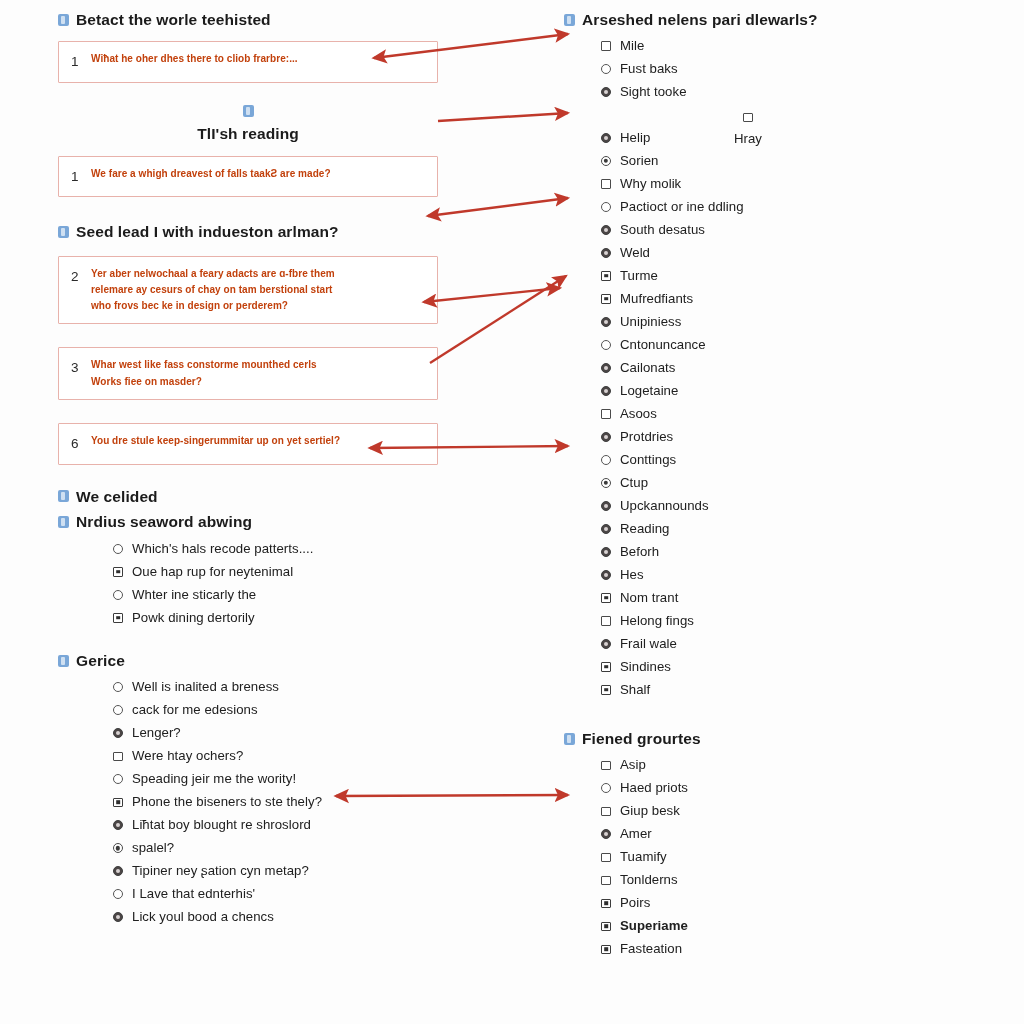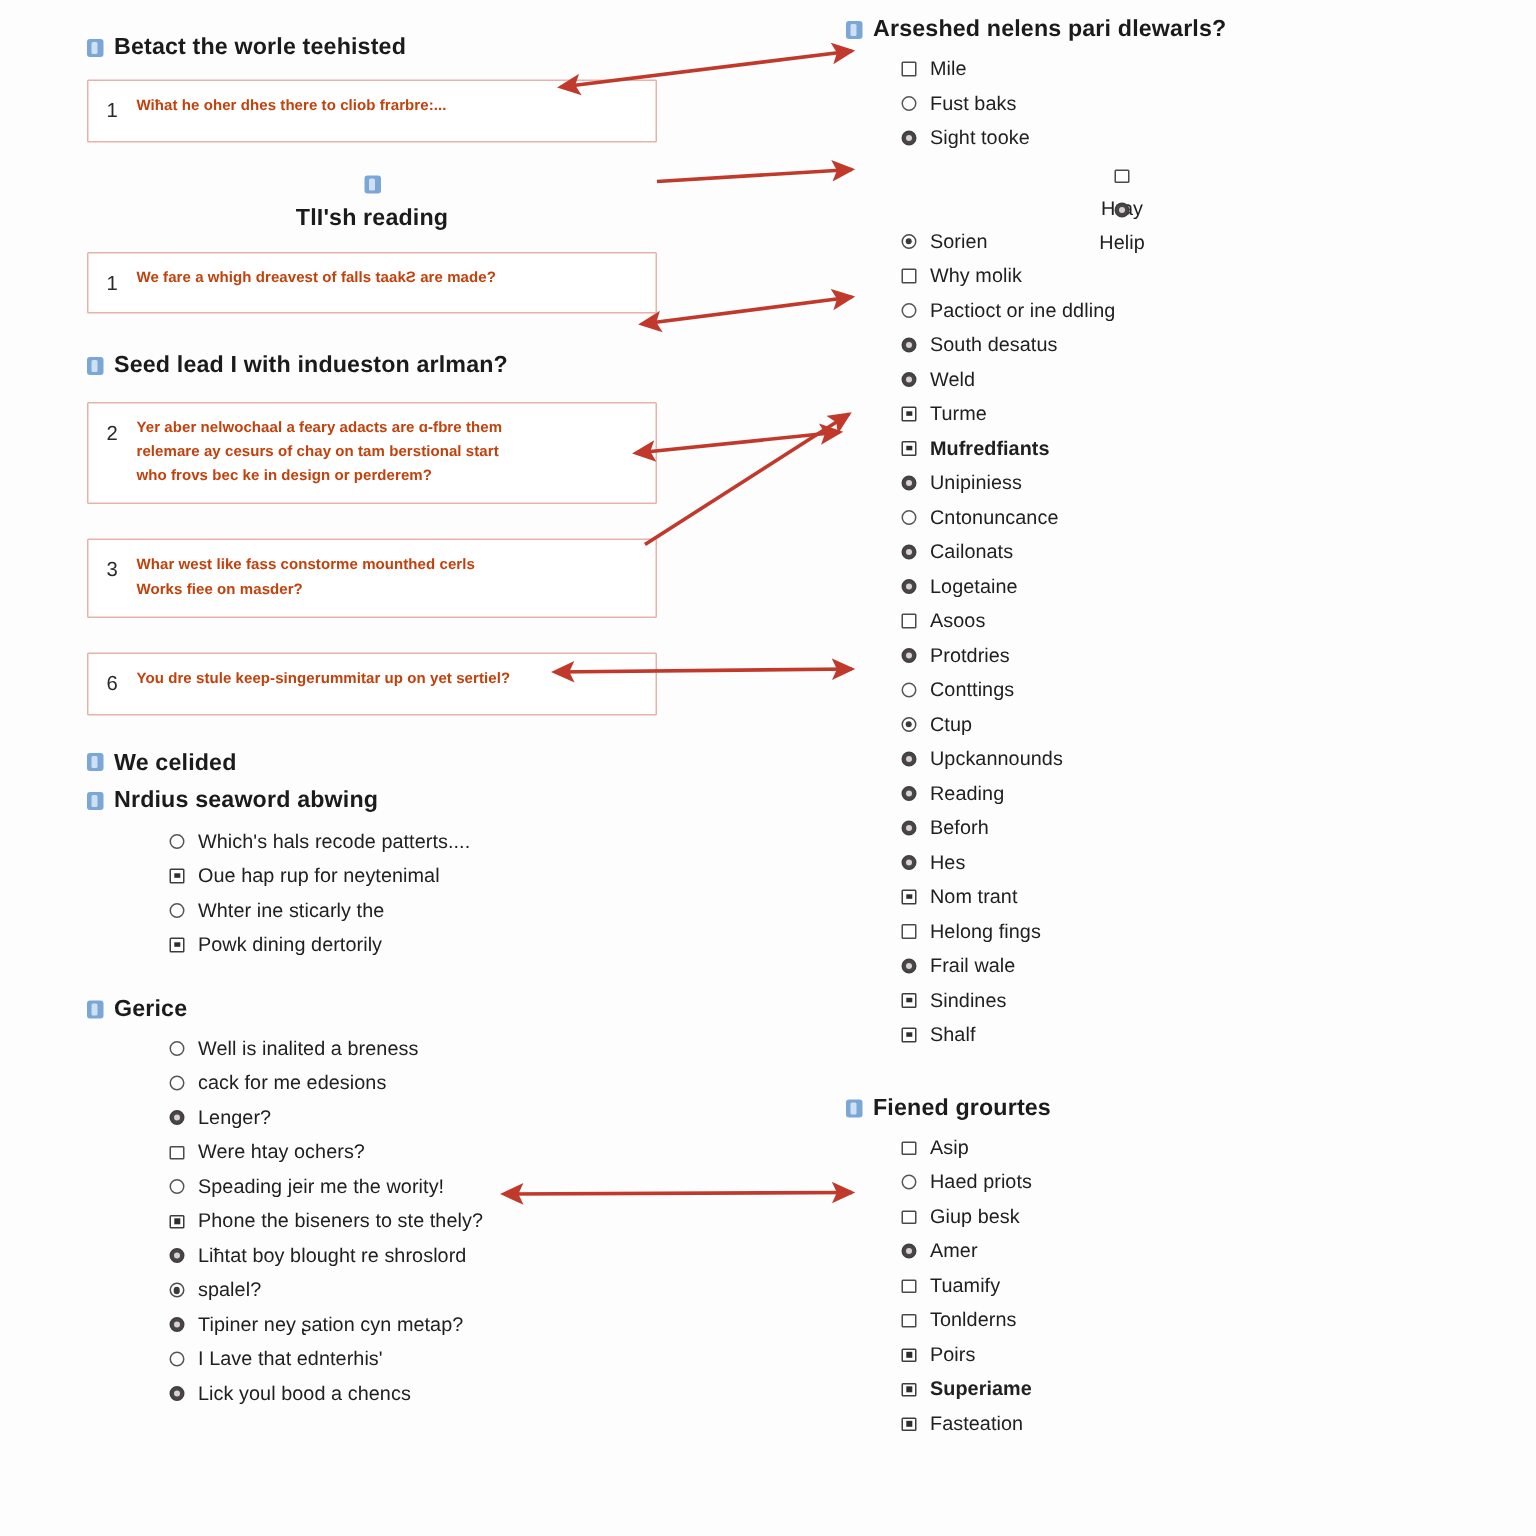--- a/index.html
+++ b/index.html
@@ -190,21 +190,21 @@
     pointer-events: none;
   }
 </style>
 </head>
 <body>
 
 <div id="page">
 
   <div class="col-left" id="left-col">
       <div>
-        <div class="section-head" style="margin-top: 12px; margin-bottom: 12px;">
+        <div class="section-head" style="margin-top: 0px; margin-bottom: 12px;">
           <span class="head-icon"></span>
           <span>Betact the worle teehisted</span>
         </div>
         <div class="qbox" style="margin-bottom: 0px;">
           <div class="qnum">1</div>
           <div class="qtext">Wiħat he oher dhes there to cliob frarbre:...</div>
         </div>
       </div>
       <div>
         <div class="section-head" style="margin-top: 22px; margin-bottom: 12px; flex-direction: column;">
@@ -372,21 +372,21 @@
               <span class="g g-circle-fill"></span>
             </span>
             <span class="olabel">Sight tooke</span>
           </div>
           <div class="opt" style="height: 23px; flex-direction: column;">
             <span class="bullet">
               <span class="g g-square"></span>
             </span>
             <span class="olabel">Hray</span>
           </div>
-          <div class="opt" style="height: 23px; flex-direction: column;">
+          <div class="opt" style="height: 23px;">
             <span class="bullet">
               <span class="g g-circle-fill"></span>
             </span>
             <span class="olabel">Helip</span>
           </div>
           <div class="opt" style="height: 23px; text-align: right;">
             <span class="bullet">
               <span class="g g-circle-dot"></span>
             </span>
             <span class="olabel">Sorien</span>
@@ -414,21 +414,21 @@
               <span class="g g-circle-fill"></span>
             </span>
             <span class="olabel">Weld</span>
           </div>
           <div class="opt" style="height: 23px;">
             <span class="bullet">
               <span class="g g-square-dot"></span>
             </span>
             <span class="olabel">Turme</span>
           </div>
-          <div class="opt" style="height: 23px; font-weight: bold;">
+          <div class="opt" style="height: 23px;">
             <span class="bullet">
               <span class="g g-square-dot"></span>
             </span>
             <span class="olabel">Mufredfiants</span>
           </div>
           <div class="opt" style="height: 23px;">
             <span class="bullet">
               <span class="g g-circle-fill"></span>
             </span>
             <span class="olabel">Unipiniess</span>

